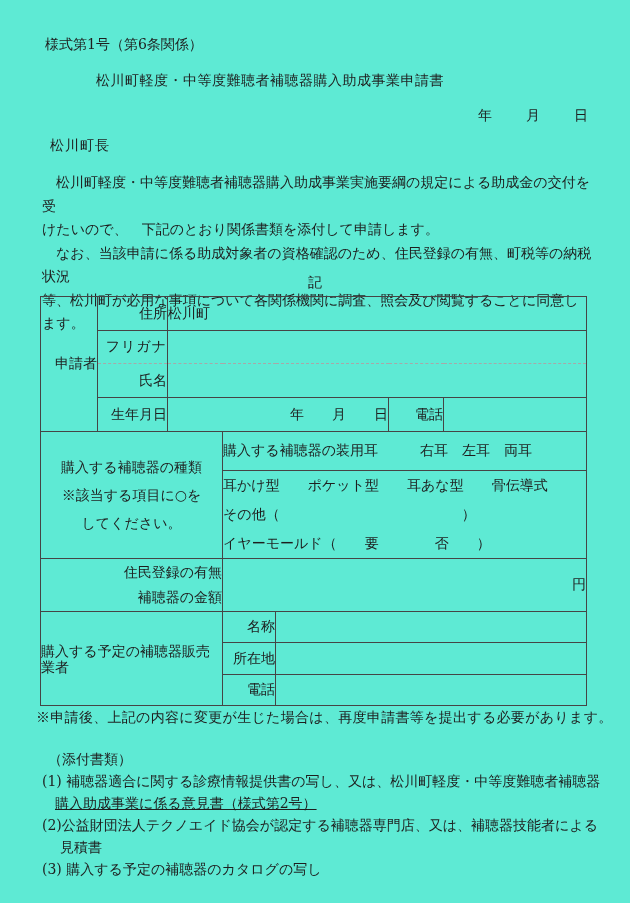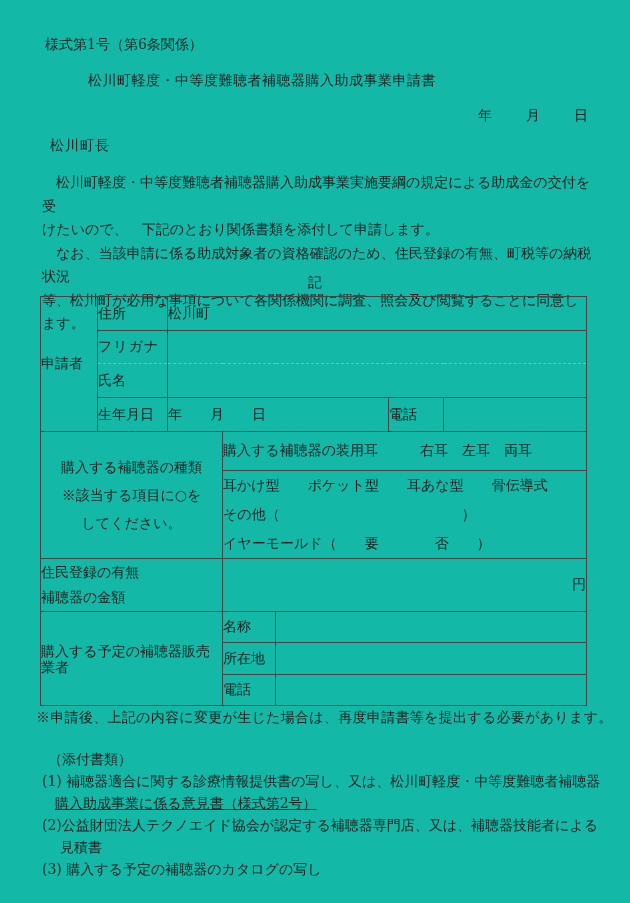--- a/index.html
+++ b/index.html
@@ -1,45 +1,45 @@
 <!DOCTYPE html>
 <html><head>
 <meta charset="utf-8">
 <style>
   html,body{margin:0;padding:0;background:#ffffff;}
   .page{
     position:relative;
     width:630px;height:903px;
-    background:#14b8a6;
+    background:#5eead4;
     font-family:"DejaVu Serif","Liberation Serif",serif;
     color:#1e1e1e;
     font-size:14px;
     overflow:hidden;
   }
   .abs{position:absolute;}
   .form-number{top:36px;left:45px;}
-  .doc-title{top:72px;left:0;width:524px;text-align:center;letter-spacing:0.5px;}
+  .doc-title{top:72px;left:8px;width:524px;text-align:center;letter-spacing:0.5px;}
   .date-line{top:107px;right:0;padding-right:40px;letter-spacing:2px;}
   .addressee{top:137px;left:50px;letter-spacing:1px;}
   .body-text{top:171px;left:42px;width:550px;line-height:23.5px;}
   .indent{text-indent:14px;}
   .record-heading{top:274px;left:0;width:630px;text-align:center;}
 
   table.form{
     position:absolute;left:40px;top:296px;
     border-collapse:collapse;table-layout:fixed;width:546px;
   }
   table.form td{
     border:1px solid #454545;
     padding:0;
     font-size:14px;
     vertical-align:middle;
     overflow:hidden;
   }
-  .tc{text-align:left;margin-top:8px;}
+  .tc{text-align:right;margin-top:8px;}
   .pl12{padding-left:12px;}
   .pl11{padding-left:11px;}
   .furigana{font-size:10px;letter-spacing:1px;}
   .dash-b{border-bottom:1px dashed #a8a8a8 !important;font-family:Liberation Serif, serif;}
   .dash-t{border-top:1px dashed #a8a8a8 !important;}
   .type-label{vertical-align:top;padding-top:14px;line-height:28px;text-align:center;}
   .type-lines div{line-height:29px;}
   .price-label div{line-height:25px;}
   .unit-cell{text-align:right;padding-right:12px;}
   .vendor-label{padding:8px 6px 0 12px;line-height:16px;vertical-align:middle;text-align:left;}

